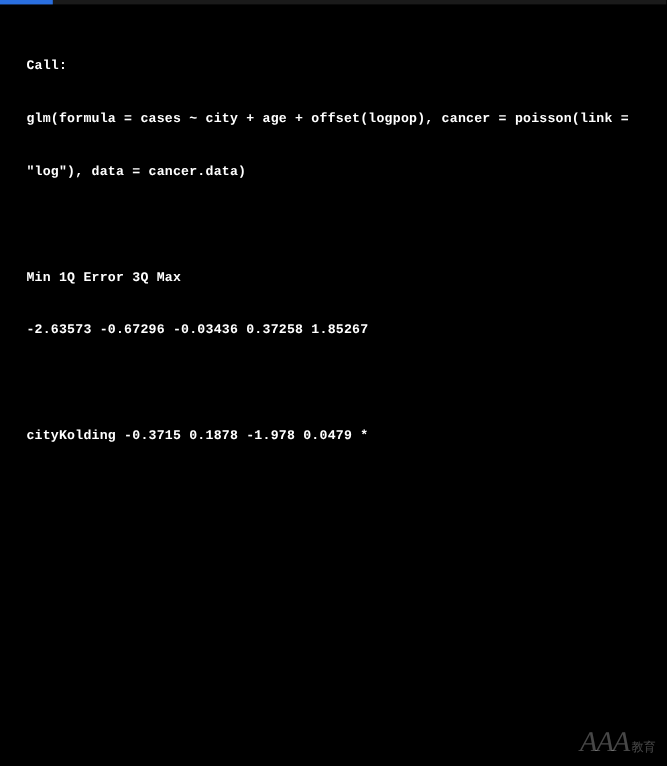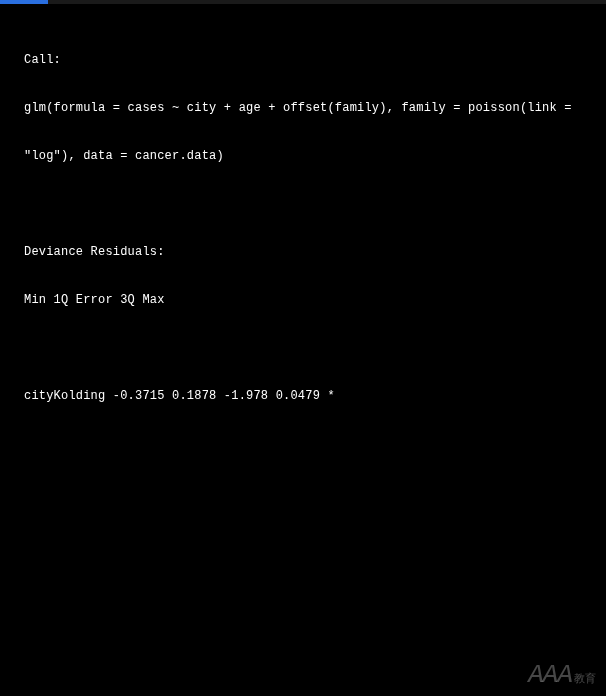--- a/index.html
+++ b/index.html
@@ -27,53 +27,53 @@
   .content {
     padding: 20px 24px 10px 24px;
     white-space: pre;
     line-height: 2.0;
     letter-spacing: 0.2px;
   }
   .watermark {
     position: absolute;
     right: 10px;
     bottom: 6px;
-    font-family: Liberation Mono, monospace;
+    font-family: Liberation Serif, serif;
     color: rgba(255,255,255,0.28);
     display: flex;
     align-items: baseline;
     letter-spacing: 0;
   }
   .watermark .big {
     font-size: 26px;
     font-weight: 300;
     font-style: italic;
     letter-spacing: -1px;
   }
   .watermark .small {
     font-size: 11px;
     margin-left: 2px;
   }
-  .line { display: block; }
+  .line { display: block; font-weight: bold; }
   .blank { height: 24px; }
 </style>
 </head>
 <body>
 
 <div class="progress-track">
   <div class="progress-bar" style="width: 8%;"></div>
 </div>
 
 <div class="content">
 <span class="line">Call:</span>
-<span class="line">glm(formula = cases ~ city + age + offset(family), family = poisson(link =</span>
+<span class="line">glm(formula = cases ~ city + age + offset(logpop), cancer = poisson(link =</span>
 <span class="line">"log"), data = cancer.data)</span>
 <div class="blank"></div>
-<span class="line">Deviance Residuals:</span>
 <span class="line">Min 1Q Error 3Q Max</span>
+<span class="line">-2.63573 -0.67296 -0.03436 0.37258 1.85267</span>
 <div class="blank"></div>
 <span class="line">cityKolding -0.3715 0.1878 -1.978 0.0479 *</span>
 
 
 
 
 
 
 
 

